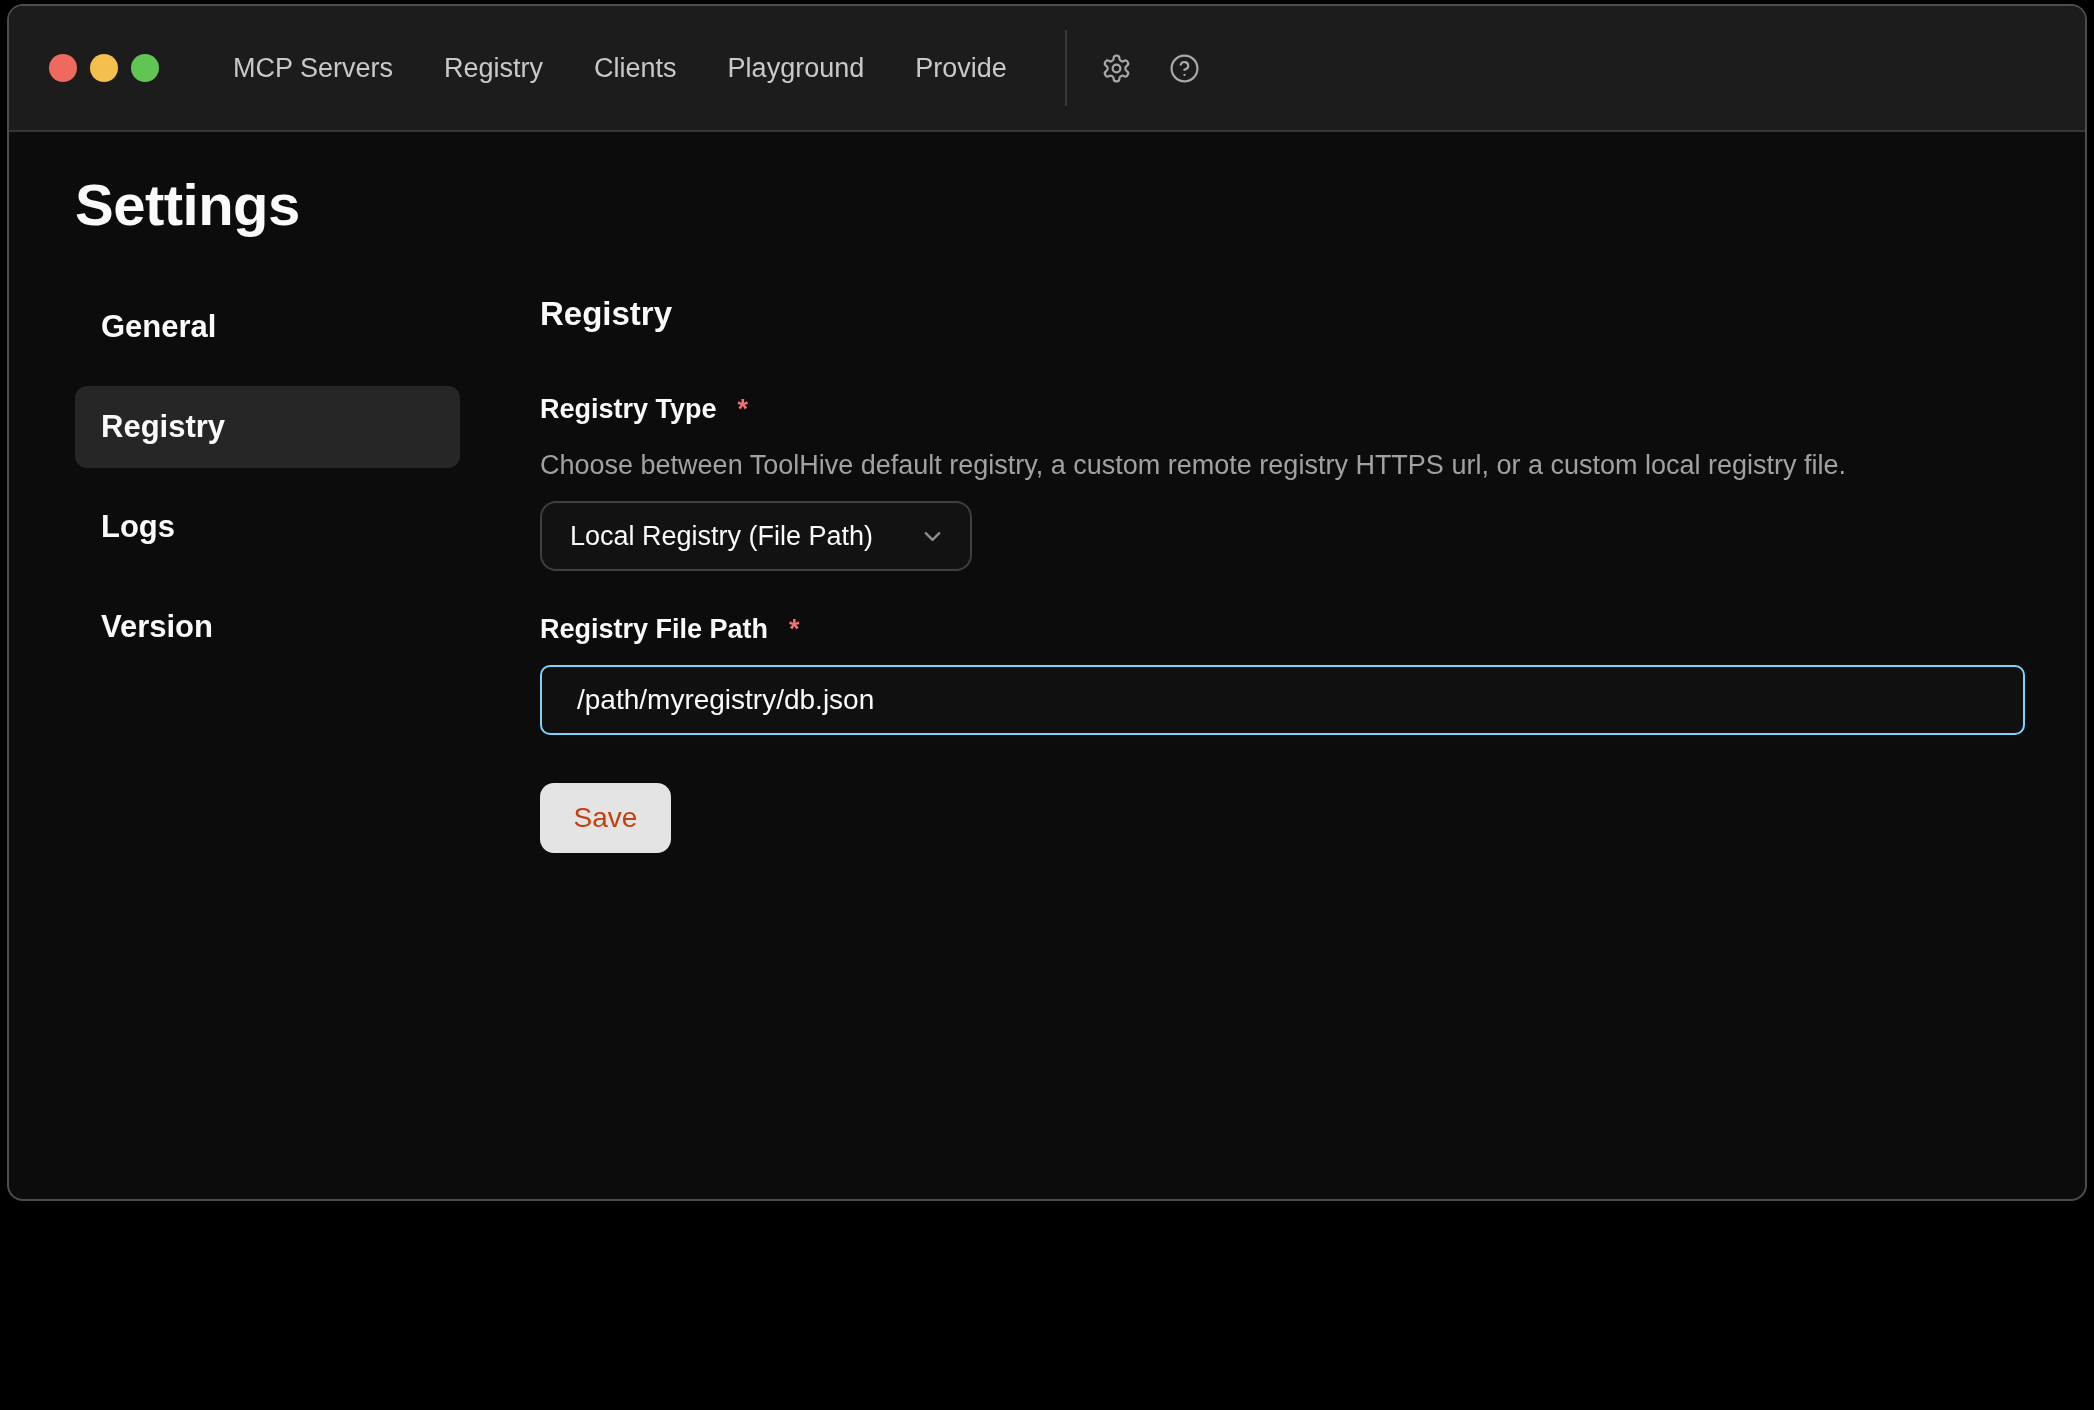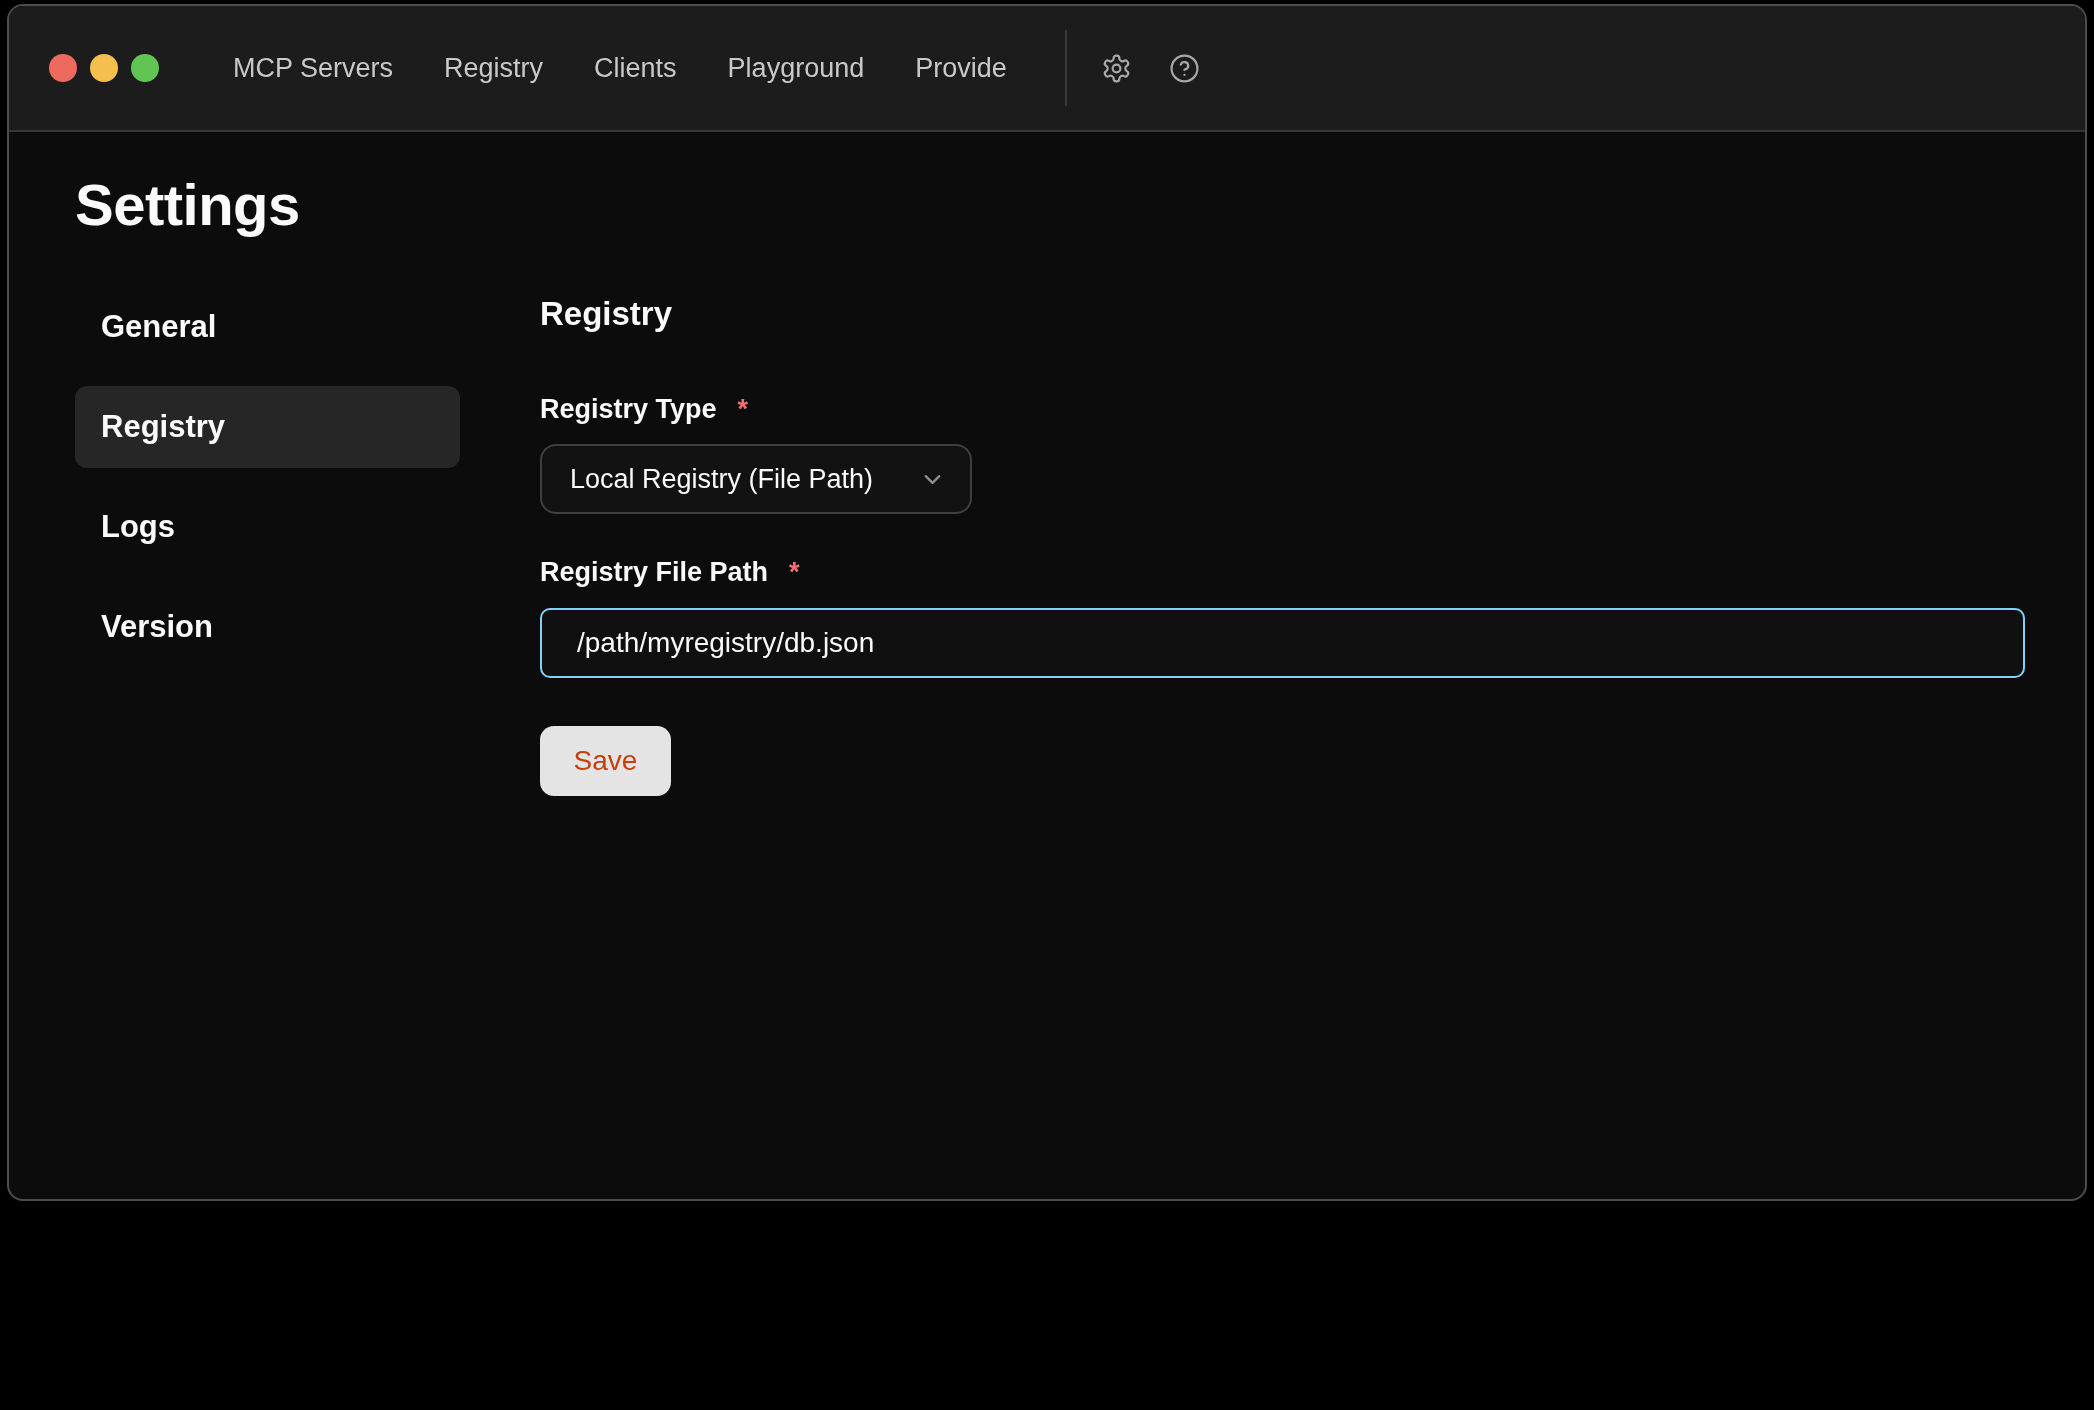--- a/index.html
+++ b/index.html
@@ -115,20 +115,21 @@
         </div>
       </div>
 
       <div class="main">
         <h2 class="section-heading">Registry</h2>
 
         <div class="field-label">
           <span>Registry Type</span>
           <span class="required">*</span>
         </div>
+        <div class="field-desc">Choose between ToolHive default registry, a custom remote registry HTTPS url, or a custom local registry file.</div>
 
         <div class="select">
           <span class="select-value">Local Registry (File Path)</span>
           <span class="chevron">
             <svg viewBox="0 0 24 24" fill="none" stroke="currentColor" stroke-width="2" stroke-linecap="round" stroke-linejoin="round">
               <path d="m6 9 6 6 6-6"></path>
             </svg>
           </span>
         </div>
 

